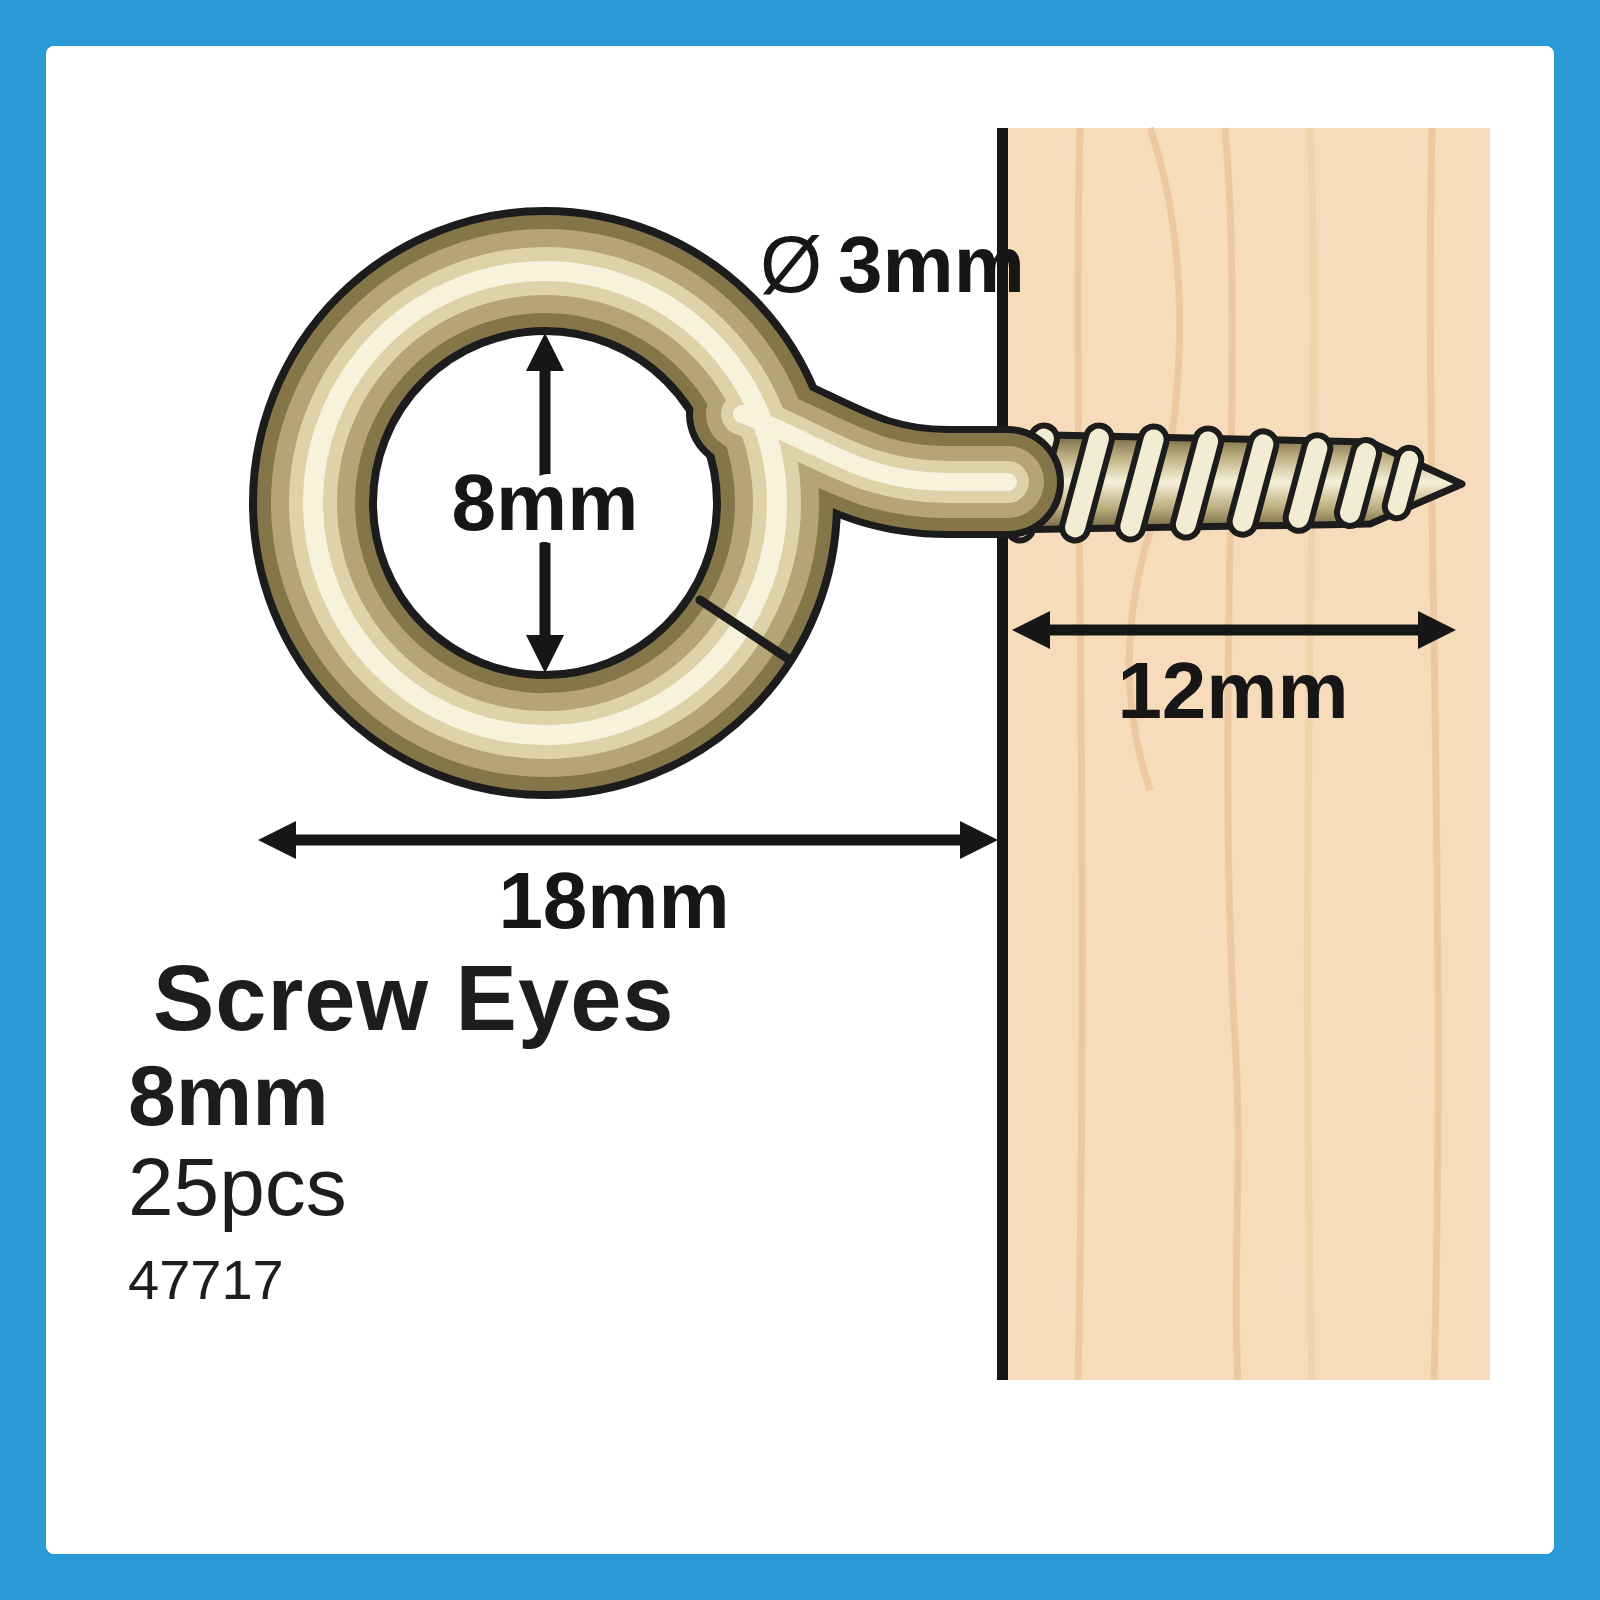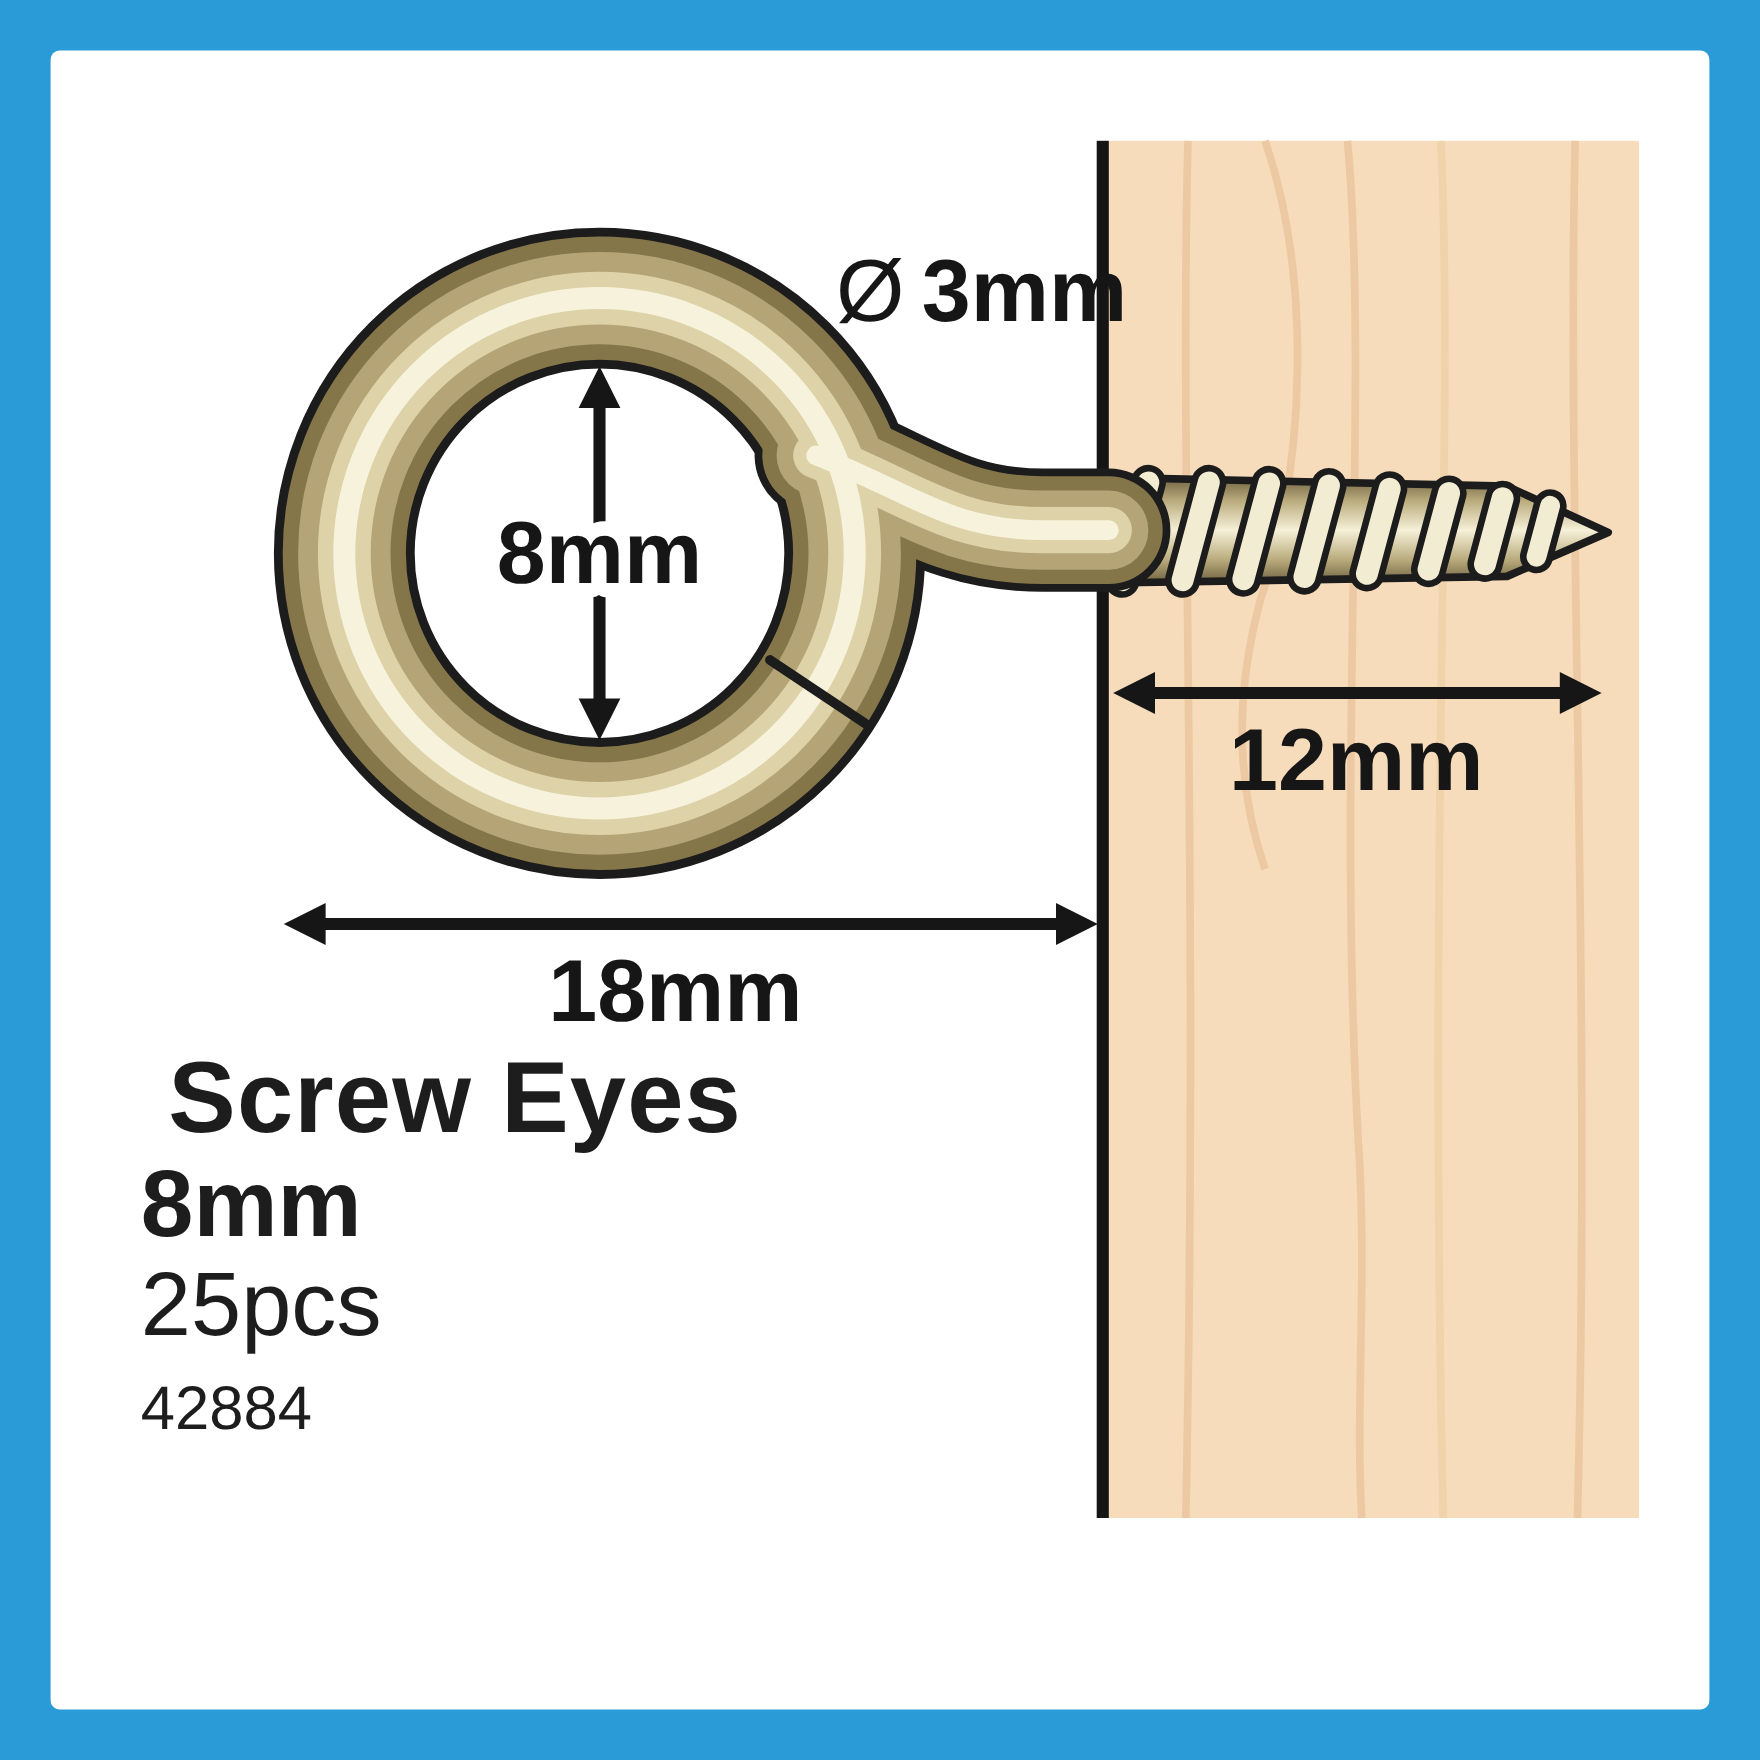--- a/index.html
+++ b/index.html
@@ -111,15 +111,15 @@
       <polygon points="258,840 296,821 296,859" stroke="none"></polygon>
       <polygon points="998,840 960,821 960,859" stroke="none"></polygon>
     </g>
     <text class="dimlabel" x="614" y="928" text-anchor="middle">18mm</text>
   </svg>
 
   <div class="textblock">
     <div class="product-title">Screw Eyes</div>
     <div class="product-size">8mm</div>
     <div class="product-qty">25pcs</div>
-    <div class="product-code">42884</div>
+    <div class="product-code">47717</div>
   </div>
 </div>
 
 </body></html>

